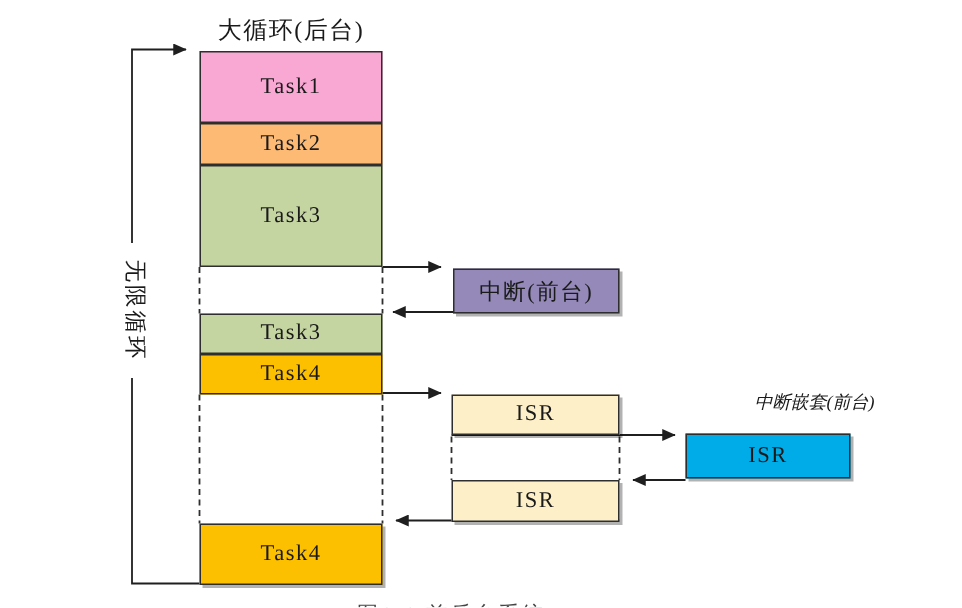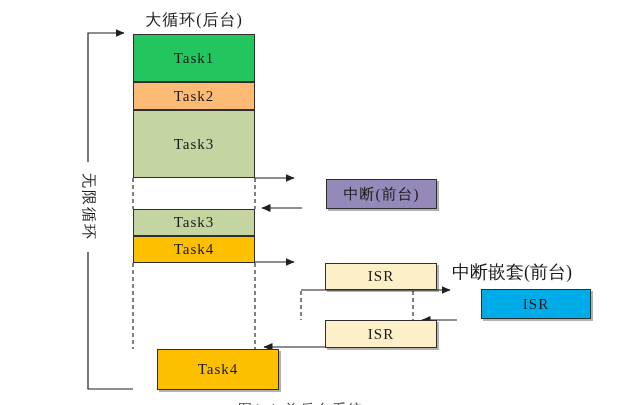--- a/index.html
+++ b/index.html
@@ -5,38 +5,38 @@
   html,body{margin:0;padding:0;background:#ffffff;}
   #stage{
     position:relative;width:641px;height:405px;background:#ffffff;overflow:hidden;
     font-family:"Liberation Serif","DejaVu Serif",serif;color:#1a1a1a;
   }
   .box{
     position:absolute;box-sizing:border-box;border:1px solid #2e2e2e;
     display:flex;align-items:center;justify-content:center;
     font-size:15px;letter-spacing:1px;
   }
-  .shadow{box-shadow:2px 2px 0 rgba(0,0,0,0.30);margin-left:24px;}
-  .task1{left:133px;top:34px;width:122px;height:48px;background:#22c55e;}
+  .shadow{box-shadow:2px 2px 0 rgba(0,0,0,0.30);}
+  .task1{left:133px;top:34px;width:122px;height:48px;background:#f9a8d4;}
   .task2{left:133px;top:82px;width:122px;height:28px;background:#fdba74;}
   .task3a{left:133px;top:110px;width:122px;height:68px;background:#c5d5a2;}
   .task3b{left:133px;top:209px;width:122px;height:27px;background:#c5d5a2;}
   .task4a{left:133px;top:236px;width:122px;height:27px;background:#fdc000;}
   .task4b{left:133px;top:349px;width:122px;height:41px;background:#fdc000;}
   .intbox{left:302px;top:179px;width:111px;height:30px;background:#9489b9;}
   .isr1{left:301px;top:263px;width:112px;height:27px;background:#fdf0c8;}
   .isr2{left:301px;top:320px;width:112px;height:28px;background:#fdf0c8;}
   .isrn{left:457px;top:289px;width:110px;height:30px;background:#00ace8;}
   .title{
     position:absolute;left:123px;top:10px;width:142px;height:20px;
     text-align:center;font-size:16px;letter-spacing:1px;
   }
   .nested-label{
     position:absolute;left:441px;top:260px;width:142px;height:20px;
-    text-align:center;font-size:18px;
+    text-align:right;font-size:12px;font-style:italic;
   }
   .loop-label{
     position:absolute;left:44px;top:198px;width:90px;height:18px;
     transform:rotate(90deg);transform-origin:center;
     background:#ffffff;text-align:center;font-size:15px;letter-spacing:2px;line-height:18px;
   }
   .caption{
     position:absolute;left:238px;top:401px;width:180px;height:4px;overflow:hidden;
     font-size:14px;letter-spacing:2px;color:#444;
   }

